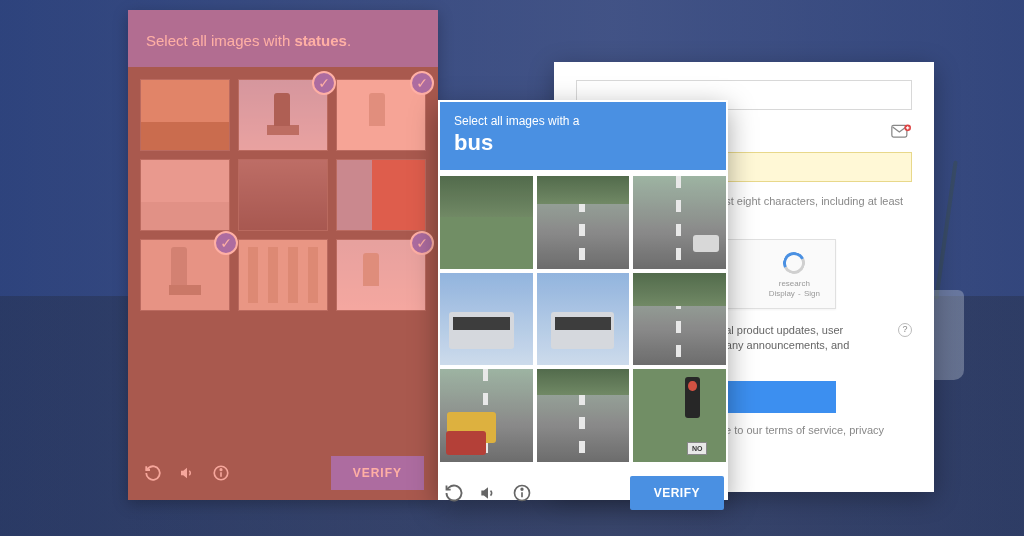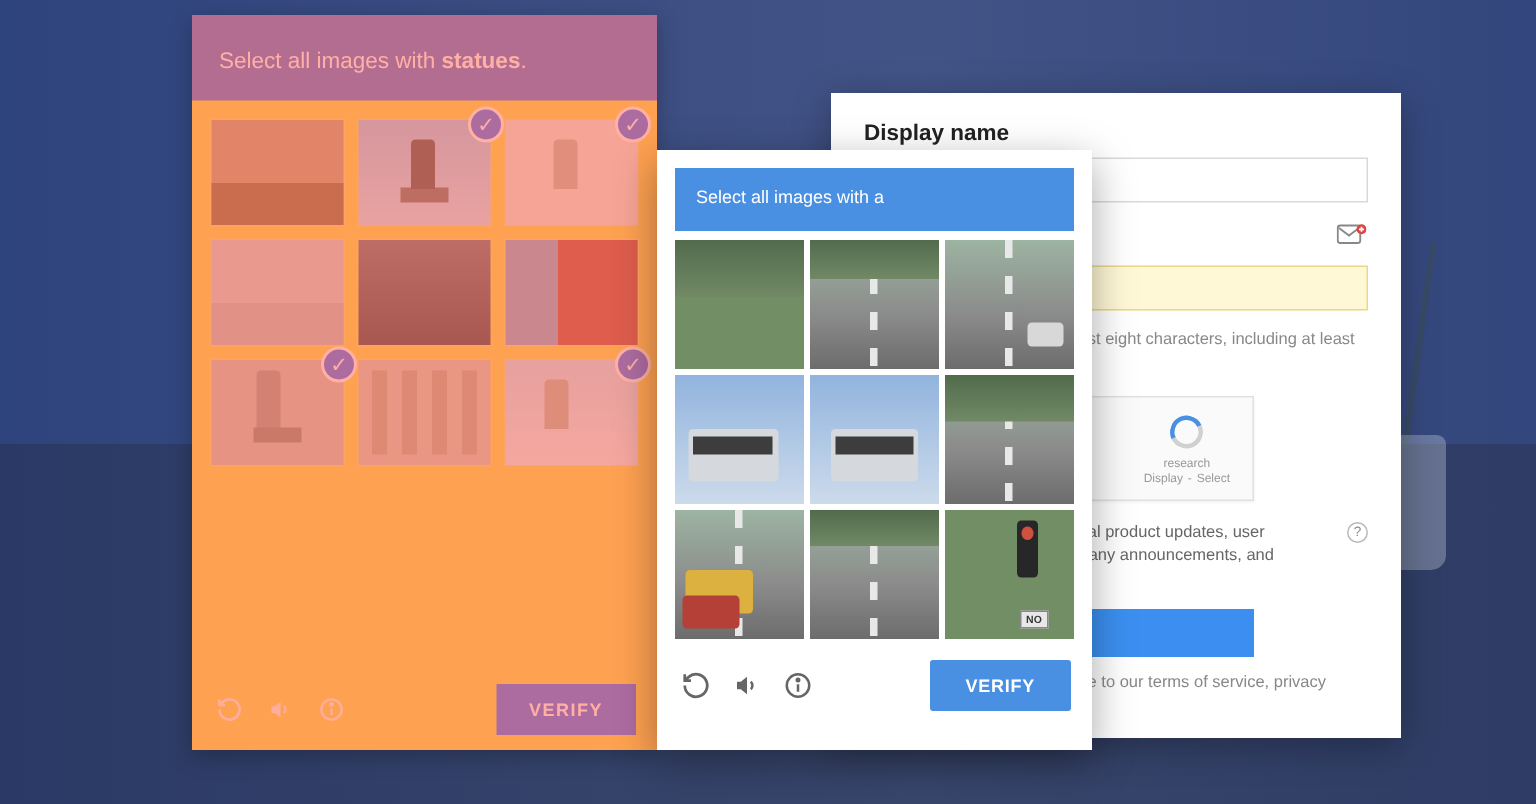--- a/index.html
+++ b/index.html
@@ -16,21 +16,21 @@
   }
   .bg-vase {
     position:absolute; right:30px; top:100px; width:120px; height:280px;
   }
   .bg-vase .stem { position:absolute; bottom:80px; left:55px; width:4px; height:160px; background:rgba(60,80,60,0.4); border-radius:2px; }
   .bg-vase .stem2{ position:absolute; bottom:80px; left:70px; width:4px; height:140px; background:rgba(60,80,60,0.35); border-radius:2px; transform:rotate(8deg);}
   .bg-vase .jar { position:absolute; bottom:0; left:30px; width:60px; height:90px; background:rgba(200,210,220,0.35); border-radius:6px 6px 10px 10px;}
   
   .captcha-back {
     position:absolute; left:128px; top:10px; width:310px; height:490px;
-    background:#fde047; color:#fff;
+    background:#404040; color:#fff;
     box-shadow: 0 4px 14px rgba(0,0,0,0.25);
   }
   .captcha-back .salmon {
     position:absolute; inset:0; background:rgba(255,110,90,0.55); pointer-events:none;
   }
   .captcha-back .hdr {
     padding:22px 18px 18px; font-size:15px; font-weight:500;
     background:#566ed6;
   }
   .captcha-back .hdr b { font-weight:700; }
@@ -103,21 +103,21 @@
   .panel .opt .q { width:14px; height:14px; border:1px solid #bbb; border-radius:50%; font-size:9px; color:#888; display:flex; align-items:center; justify-content:center; margin-left:4px; flex:0 0 auto;}
   .panel .signup {
     display:block; width:260px; height:32px; line-height:32px; text-align:center;
     background:#3c8ff0; color:#fff; font-size:13px; border:none; cursor:pointer; margin-bottom:10px;
   }
   .panel .tos { font-size:11px; color:#888; line-height:1.4;}
   
   .captcha-front {
     position:absolute; left:438px; top:100px; width:290px; height:400px;
     background:#fff; box-shadow:0 8px 26px rgba(0,0,0,0.35);
-    padding:12px;
+    padding:2px;
   }
   .captcha-front .hdr2 {
     background:#4a90e2; color:#fff; padding:12px 14px 14px;
   }
   .captcha-front .hdr2 .line1{ font-size:12px; font-weight:400; margin-bottom:2px;}
   .captcha-front .hdr2 .line2{ font-size:22px; font-weight:700;}
   .captcha-front .grid2 {
     display:grid; grid-template-columns:repeat(3,1fr); gap:4px; margin-top:6px;
   }
   .captcha-front .tile2 {
@@ -254,21 +254,20 @@
           <circle cx="12" cy="7.5" r="1" fill="currentColor"></circle>
         </svg>
       </div>
     <div class="spacer"></div>
     <button class="verify">VERIFY</button>
   </div>
   <div class="salmon"></div>
 </div>
 
 <div class="panel">
-  <h3>Display name</h3>
   <input class="inp" style="">
   <div class="row-mail">
     <div style="flex:1"></div>
     <div class="addmail">
       <svg width="20" height="16" viewBox="0 0 24 18">
           <rect x="1" y="1" width="18" height="14" rx="2" fill="none" stroke="#888" stroke-width="1.5"></rect>
           <path d="M2 3l8 6 8-6" fill="none" stroke="#888" stroke-width="1.5"></path>
           <circle cx="20" cy="4" r="4" fill="#d44"></circle>
           <path d="M20 2v4M18 4h4" stroke="#fff" stroke-width="1.4"></path>
         </svg>
@@ -276,36 +275,37 @@
   </div>
   <input class="inp inp-yel" type="password" style="">
   <div class="hint">Passwords must contain at least eight characters, including at least 1 letter and 1 number.</div>
   <div class="recap">
     <div class="box"></div>
     <div class="lbl">I'm not a robot</div>
     <div class="brand">
       <div class="logo"></div>
       <div>research</div>
       <div>
-        <a>Display</a> - <a>Select</a>
+        <a>Display</a> - <a>Sign</a>
       </div>
     </div>
   </div>
   <div class="opt">
     <div class="cbx"></div>
     <div>Opt-in to receive occasional product updates, user research invitations, company announcements, and digests.</div>
     <div class="q">?</div>
   </div>
   <button class="signup">Sign up</button>
   <div class="tos">By clicking "Sign up", you agree to our terms of service, privacy policy and cookie policy</div>
 </div>
 
 <div class="captcha-front">
   <div class="hdr2">
     <div class="line1">Select all images with a</div>
+    <div class="line2">bus</div>
   </div>
   <div class="grid2">
     <div class="tile2">
         <div class="img2">
           <div class="grass"></div>
           <div class="trees"></div>
         </div>
       </div>
     <div class="tile2">
         <div class="img2">

